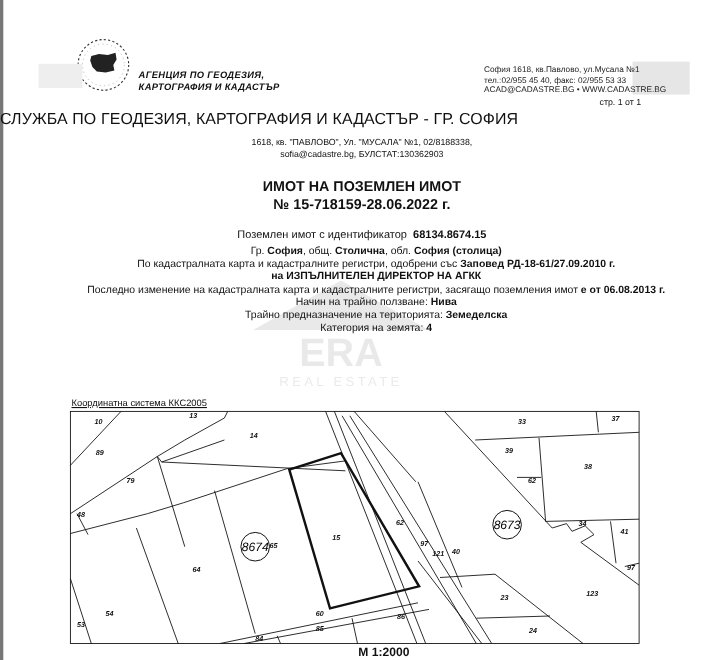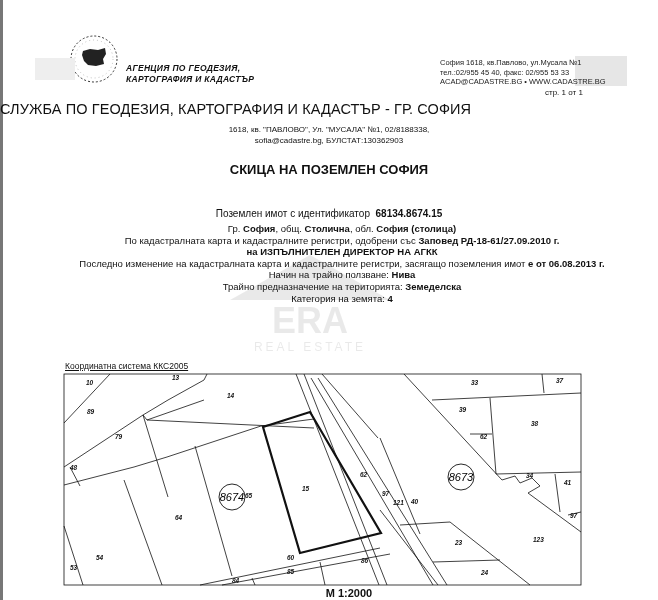--- a/index.html
+++ b/index.html
@@ -46,21 +46,22 @@
 </div>
 <div class="abs pageno">стр. 1 от 1</div>
 
 <div class="abs office">СЛУЖБА ПО ГЕОДЕЗИЯ, КАРТОГРАФИЯ И КАДАСТЪР - ГР. СОФИЯ</div>
 <div class="abs office-addr">
   <div>1618, кв. "ПАВЛОВО", Ул. "МУСАЛА" №1, 02/8188338,</div>
   <div>sofia@cadastre.bg, БУЛСТАТ:130362903</div>
 </div>
 
 <div class="abs title">
-  <div>СКИЦА НА ПОЗЕМЛЕН СОФИЯ</div>
+  <div>ИМОТ НА ПОЗЕМЛЕН ИМОТ</div>
+  <div>№ 15-718159-28.06.2022 г.</div>
 </div>
 
 <div class="abs ident">
   <span>Поземлен имот с  идентификатор</span>&nbsp;
   <b>68134.8674.15</b>
 </div>
 
 <svg class="abs wm" viewBox="0 0 160 100">
   <polygon points="80,0 160,45 0,45" fill="#555"></polygon>
   <text x="80" y="78" font-size="36" font-weight="bold" text-anchor="middle" fill="#555" font-family="Liberation Sans, sans-serif">ERA</text>

